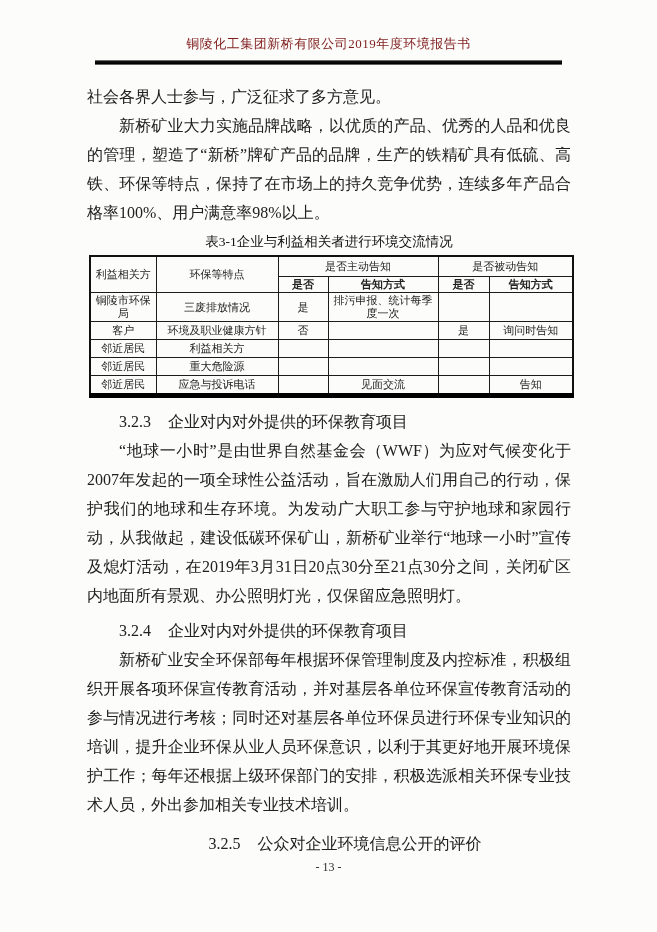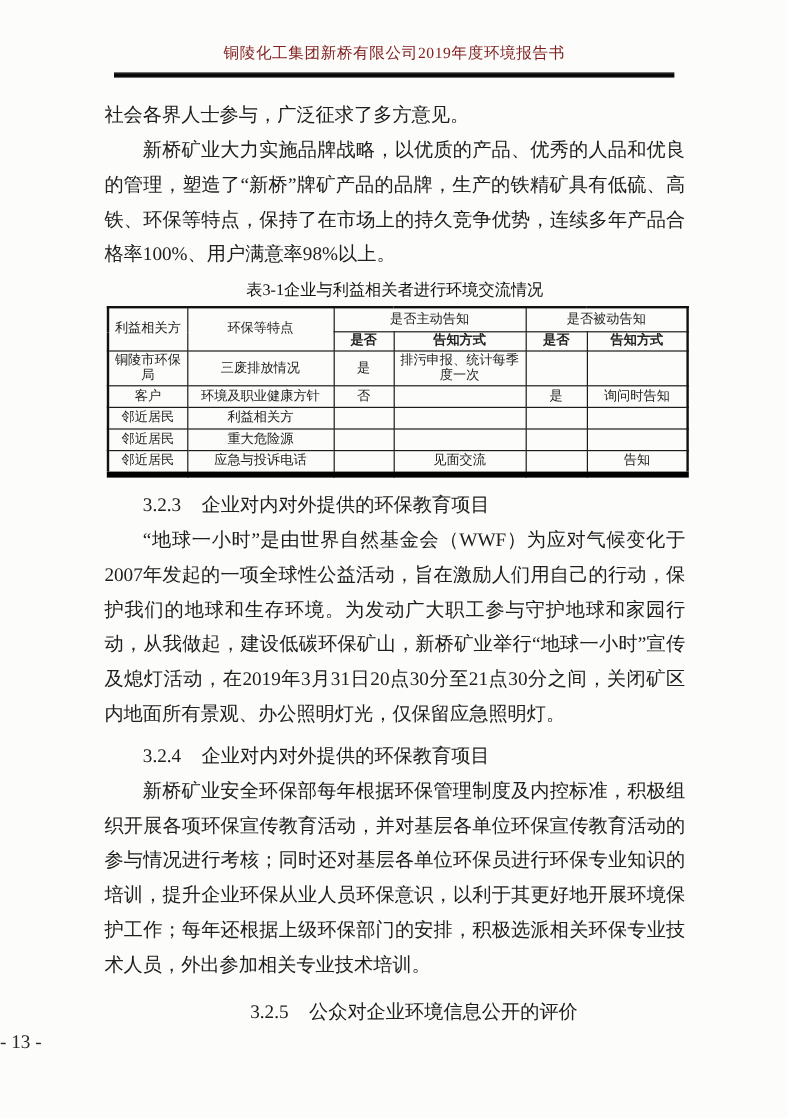--- a/index.html
+++ b/index.html
@@ -53,21 +53,21 @@
   .sec-heading {
     font-size: 16px; line-height: 29px; margin: 0;
     padding-left: 32px; font-weight: normal; color: #202020;
   }
   .sec-num { margin-right: 17px; }
   .mt-323 { margin-top: 9px; }
   .mt-324 { margin-top: 6px; }
   .mt-325 { margin-top: 10px; text-align: center; }
   .page-footer {
     position: absolute; left: 0; right: 0; top: 860px;
-    font-size: 16px; color: #2a2a2a;
+    text-align: center; font-size: 12px; color: #2a2a2a;
   }
 </style>
 </head>
 <body>
 
 <div class="page">
 
   <div class="doc-header">
     <div class="doc-title">铜陵化工集团新桥有限公司2019年度环境报告书</div>
     <div class="header-rule"></div>

